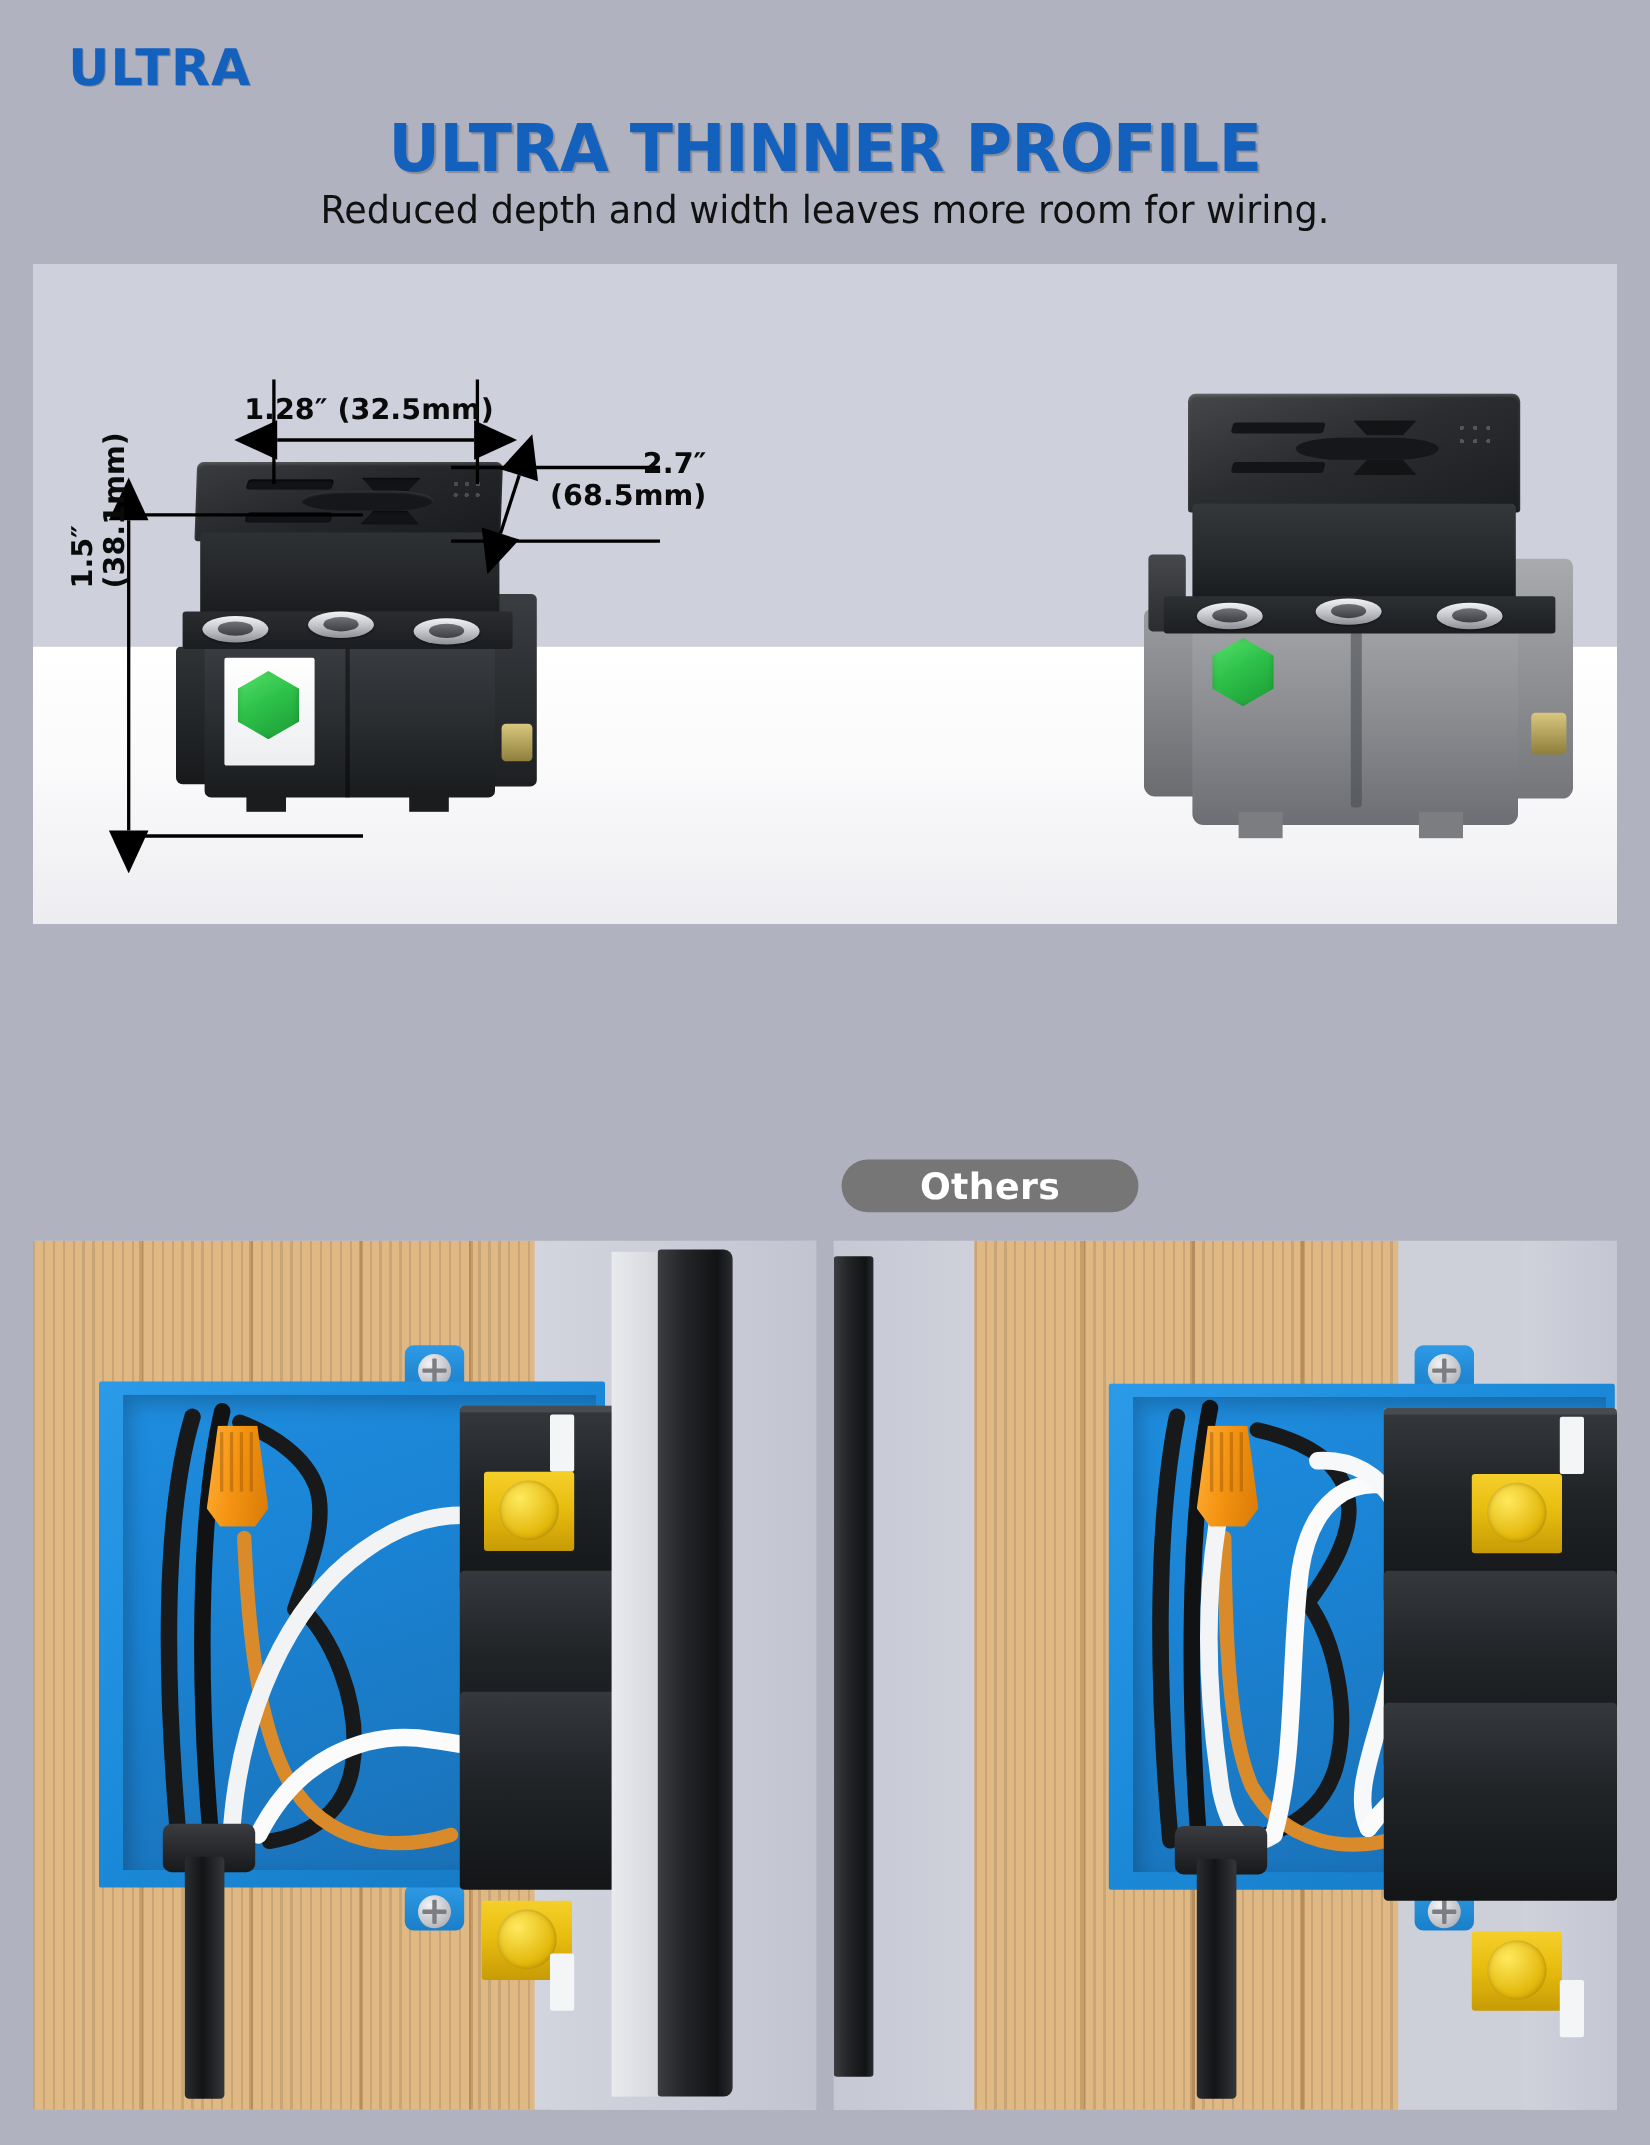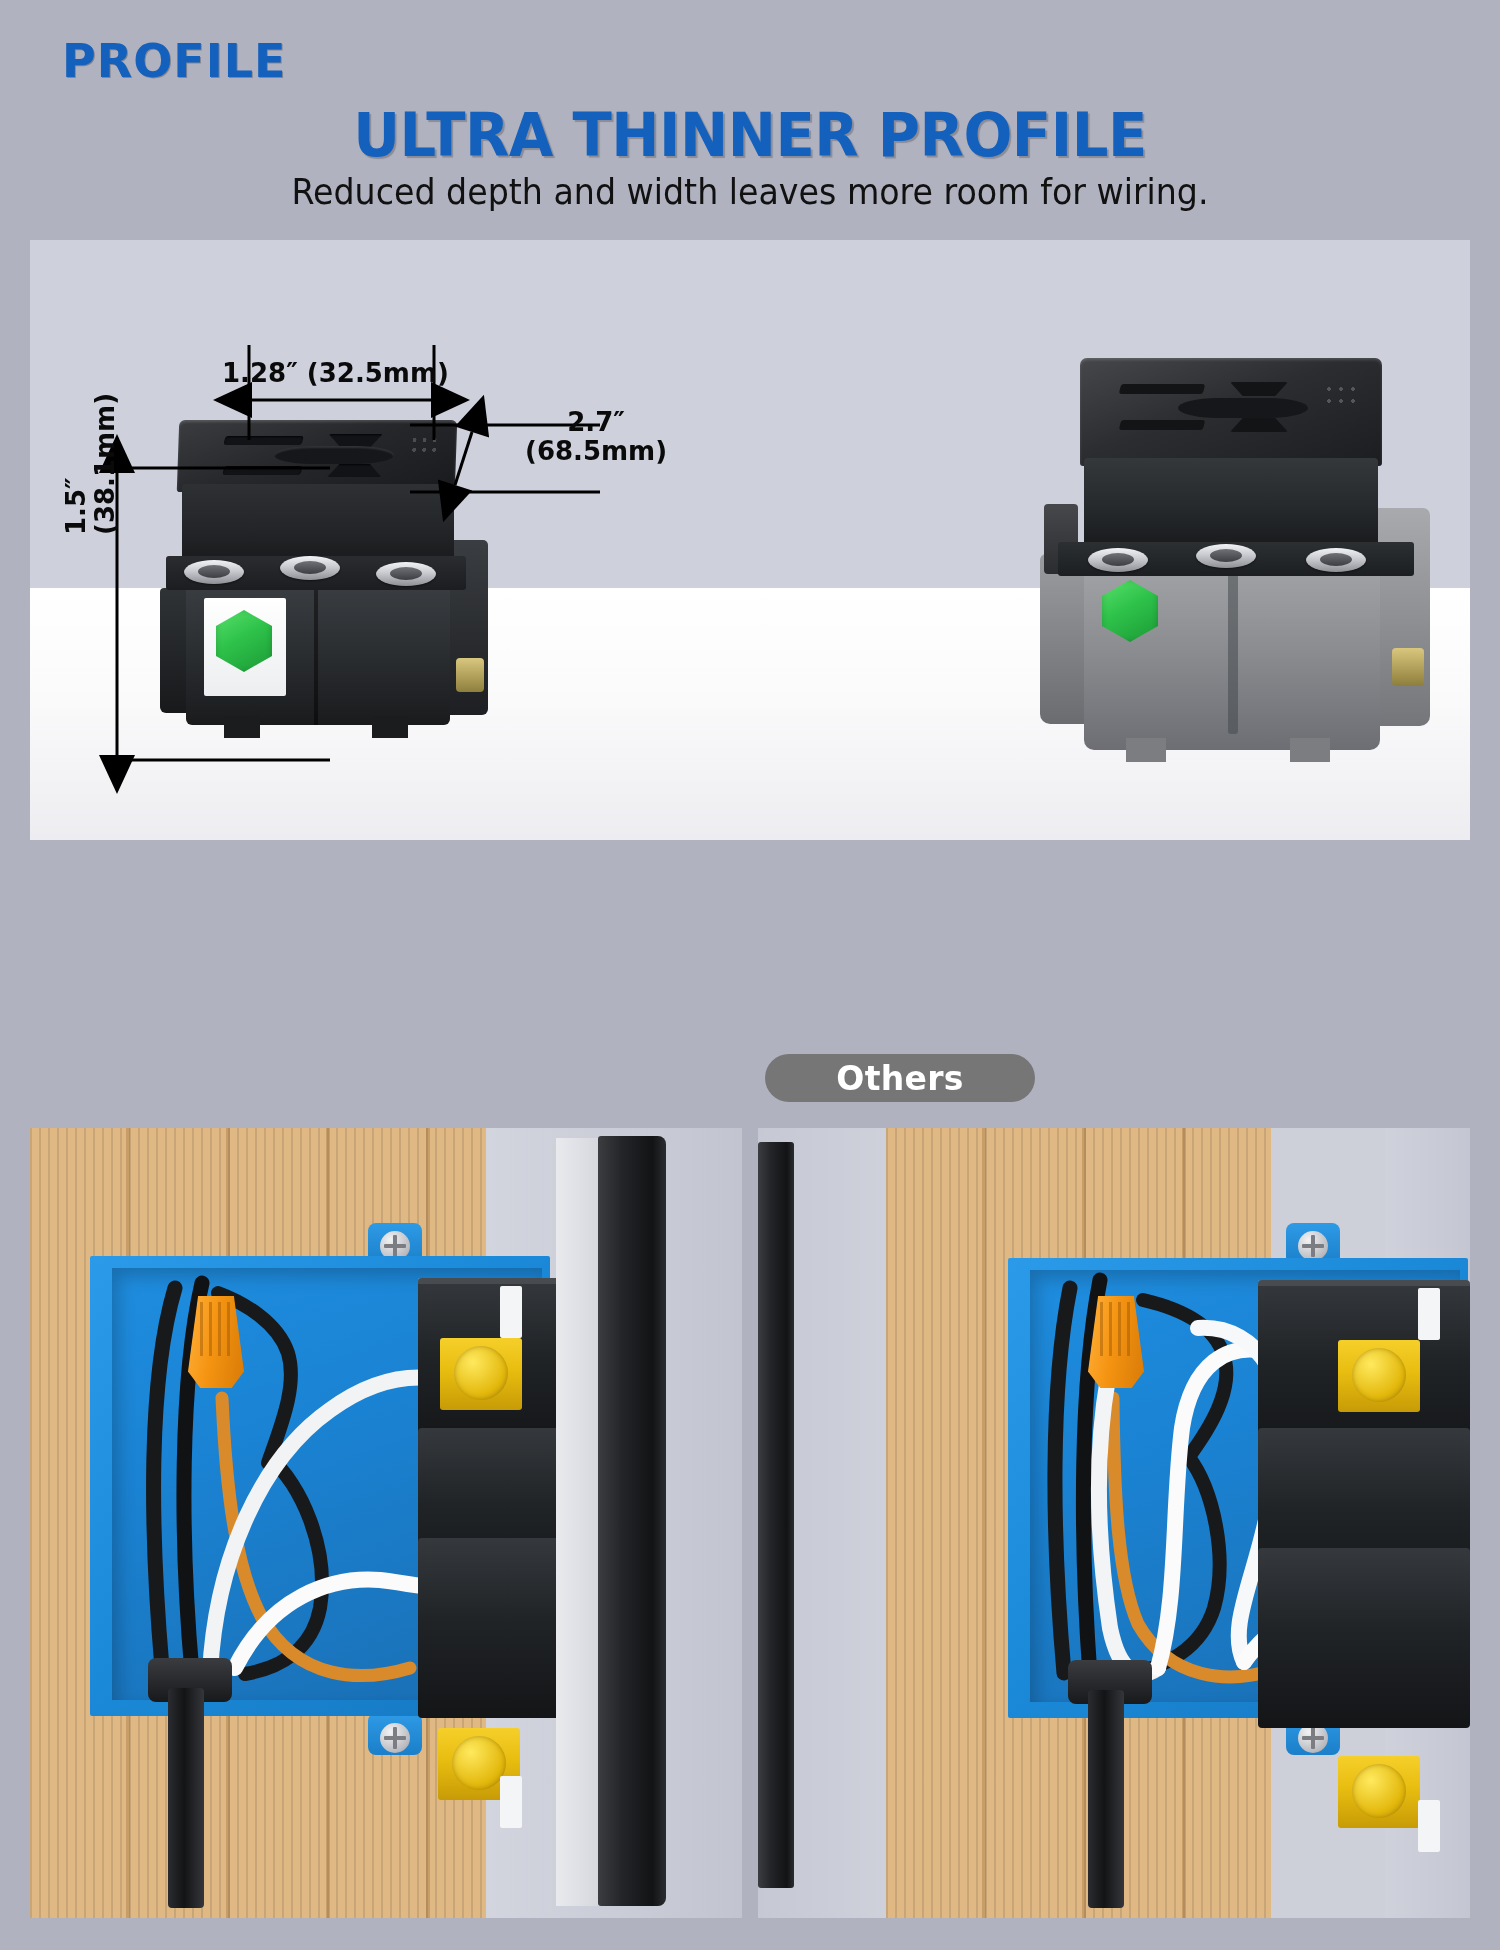--- a/index.html
+++ b/index.html
@@ -219,21 +219,21 @@
   .oth-foot2{ position:absolute; left:250px; top:380px; width:40px; height:24px; background:#7b7d81;}
 
   
   .dim-label{
     position:absolute;
     font-family:"DejaVu Sans", sans-serif;
     font-size:26px; font-weight:700; color:#0a0a0a; white-space:nowrap;
   }
   #dim-width-label{ left:222px; top:358px; }
   #dim-depth-label{
-    left:500px; top:408px; line-height:1.12; text-align:center;margin-left:25px;
+    left:500px; top:408px; line-height:1.12; text-align:right;
   }
   #dim-height-label{
     left:62px; top:535px;
     transform:rotate(-90deg); transform-origin:left top;
     line-height:1.12; text-align:left;
   }
   svg.ann{ position:absolute; left:0; top:0; width:1500px; height:1950px; pointer-events:none; }
 
   
   .badge{
@@ -350,21 +350,21 @@
   }
   .faceplate-edge{
     position:absolute; background:linear-gradient(90deg,#e9eaee,#cfd1d8);
   }
 </style>
 </head>
 <body>
 
 <div class="page">
 
-  <div class="logo">PROFILE</div>
+  <div class="logo">ULTRA</div>
   <div class="headline">ULTRA THINNER PROFILE</div>
   <div class="subhead">Reduced depth and width leaves more room for wiring.</div>
 
   <div class="top-panel">
     <div class="floor-shadow"></div>
     <div class="floor"></div>
 
     <div class="device" id="ours-device">
       <div class="ours-right-wing"></div>
       <div class="ours-brass"></div>

